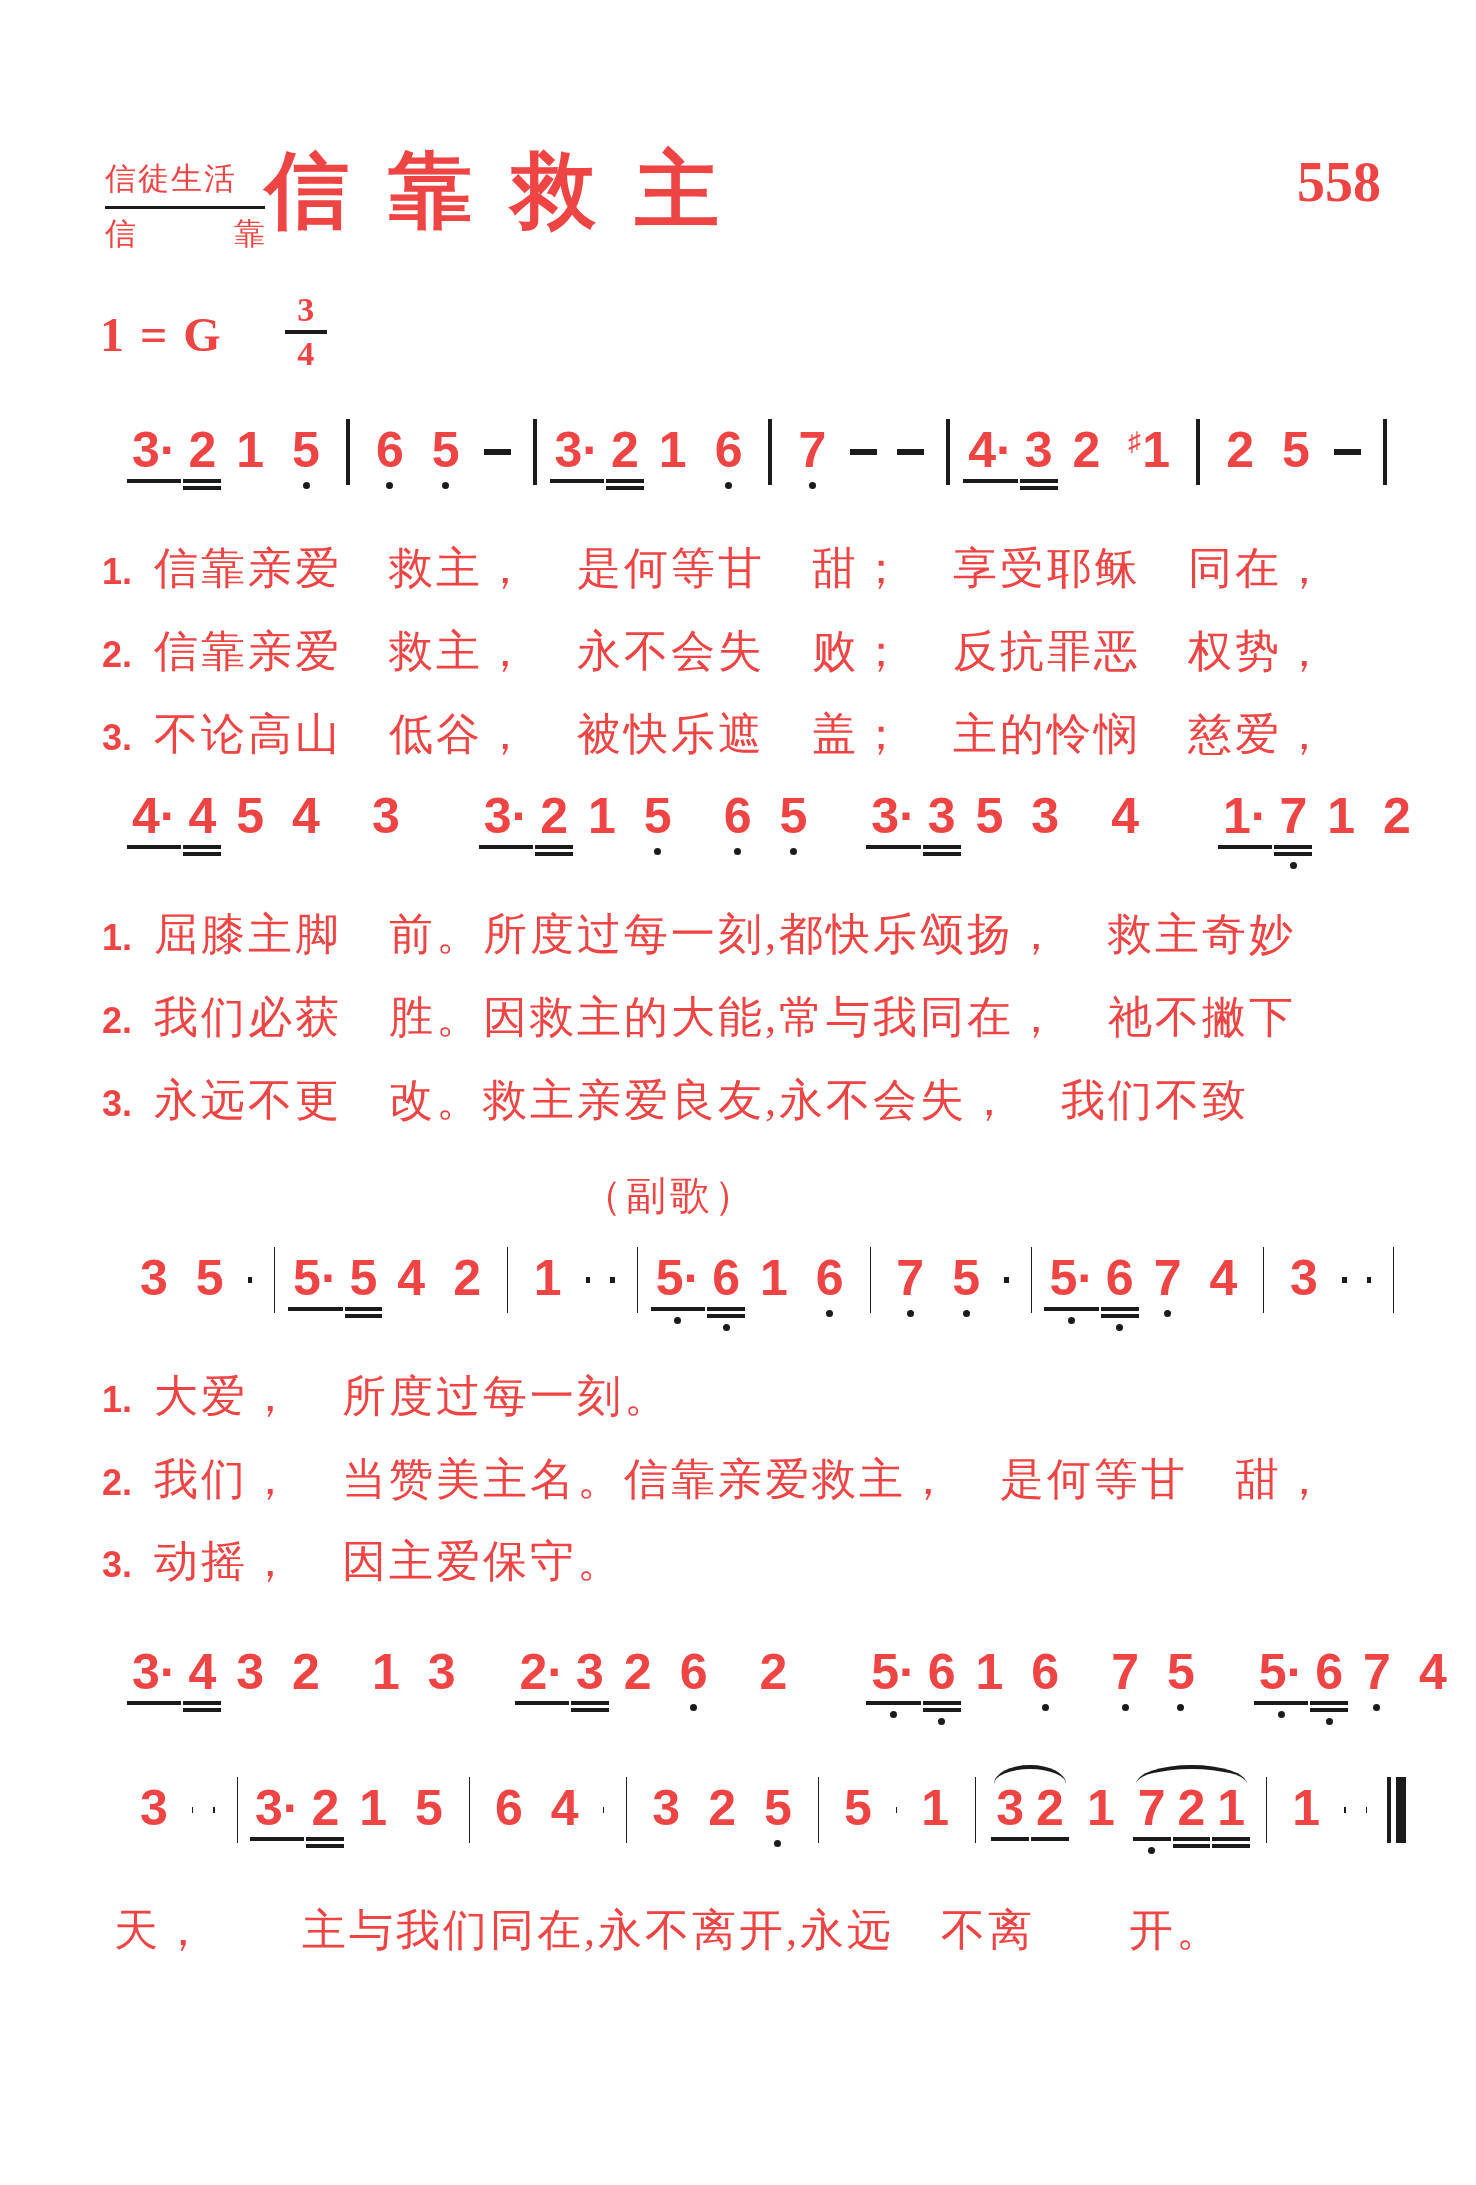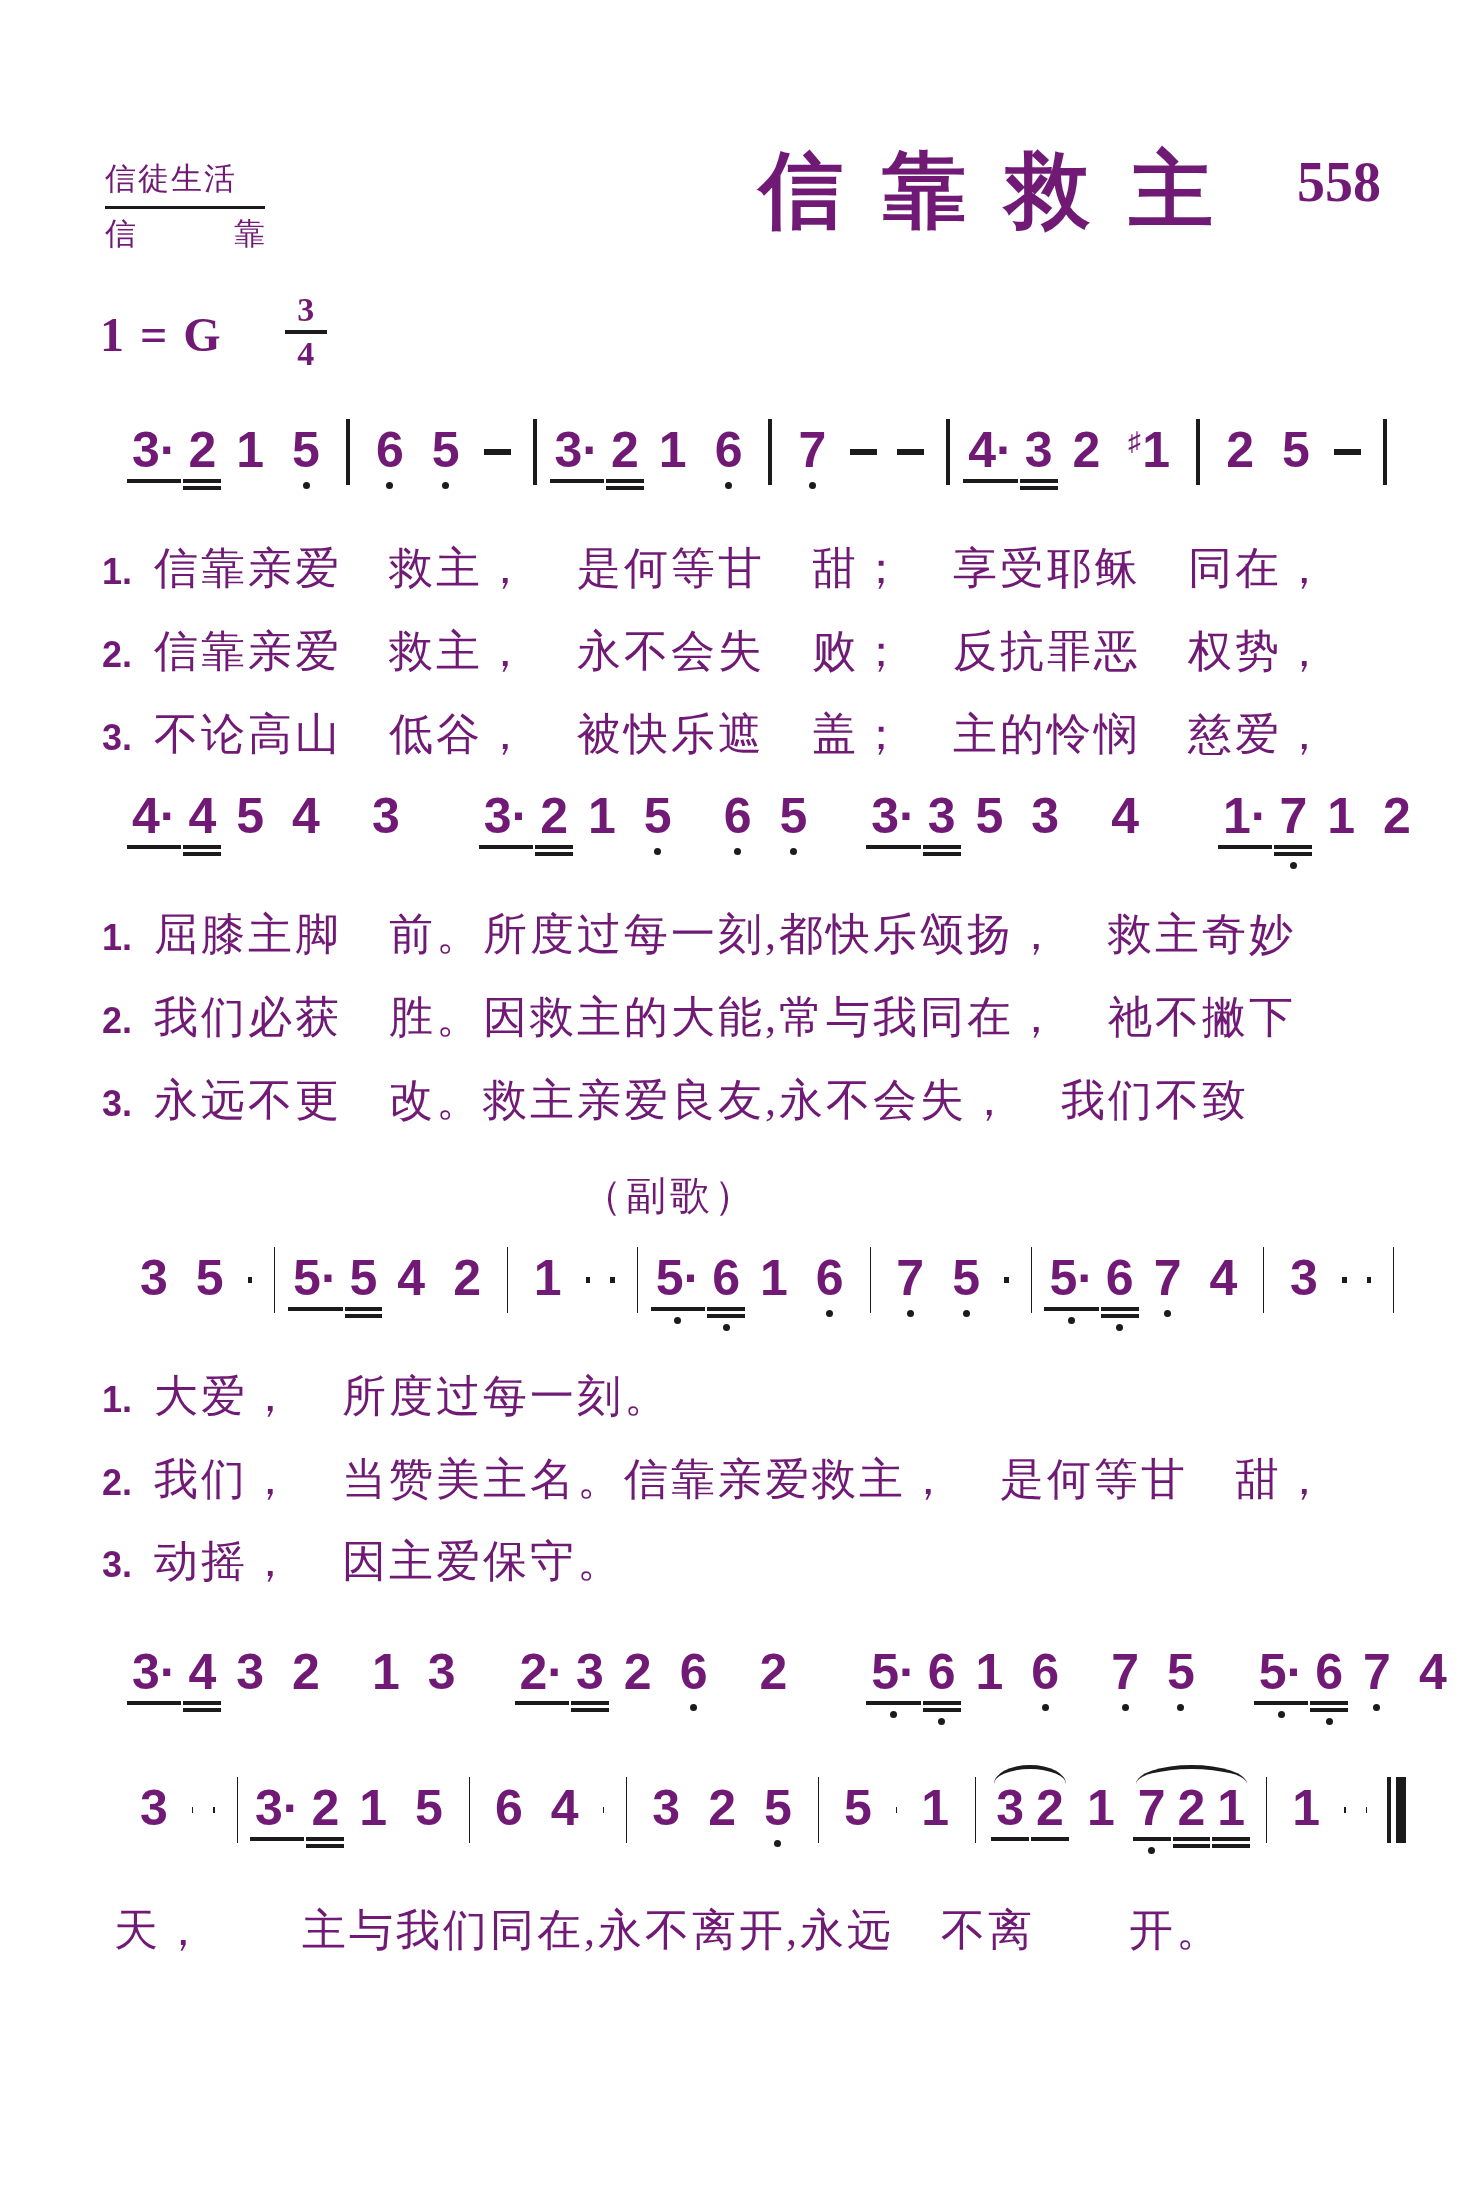--- a/index.html
+++ b/index.html
@@ -1,26 +1,26 @@
 <!DOCTYPE html>
 <html><head>
 <meta charset="utf-8">
 <style>
   html,body{margin:0;padding:0;background:#e8e8e8;}
   .page{
     position:relative;width:1476px;height:2185px;margin:0 auto;
-    background:#ffffff;color:#701a75;overflow:hidden;
+    background:#ffffff;color:#ef4444;overflow:hidden;
     font-family:"Liberation Serif",serif;
   }
   
   .header{display:flex;align-items:flex-start;padding:158px 95px 0 105px;}
   .category{display:flex;flex-direction:column;width:160px;flex:none;}
   .cat-top{font-size:31px;letter-spacing:2px;border-bottom:3px solid #1b1b1b;padding-bottom:6px;white-space:nowrap;}
   .cat-bottom{font-size:31px;margin-top:4px;display:flex;justify-content:space-between;}
-  .title{flex:1;text-align:right;font-family:"Liberation Sans",sans-serif;
+  .title{flex:1;text-align:left;font-family:"Liberation Sans",sans-serif;
     font-weight:900;font-size:84px;line-height:1.1;letter-spacing:8px;margin-top:-14px;white-space:nowrap;}
   .hymn-no{flex:none;width:160px;text-align:right;font-family:"Liberation Serif",serif;
     font-weight:700;font-size:56px;line-height:1;margin-top:-4px;}
   
   .keyrow{display:flex;align-items:flex-start;margin:40px 0 0 100px;height:100px;}
   .tonic{font-weight:700;font-size:48px;line-height:1;margin-top:16px;letter-spacing:2px;}
   .meter{margin-left:62px;width:42px;text-align:center;font-weight:700;font-size:34px;line-height:1;margin-top:-2px;}
   .meter .num{display:block;padding-bottom:3px;border-bottom:4px solid #1b1b1b;}
   .meter .den{display:block;padding-top:3px;}
   

